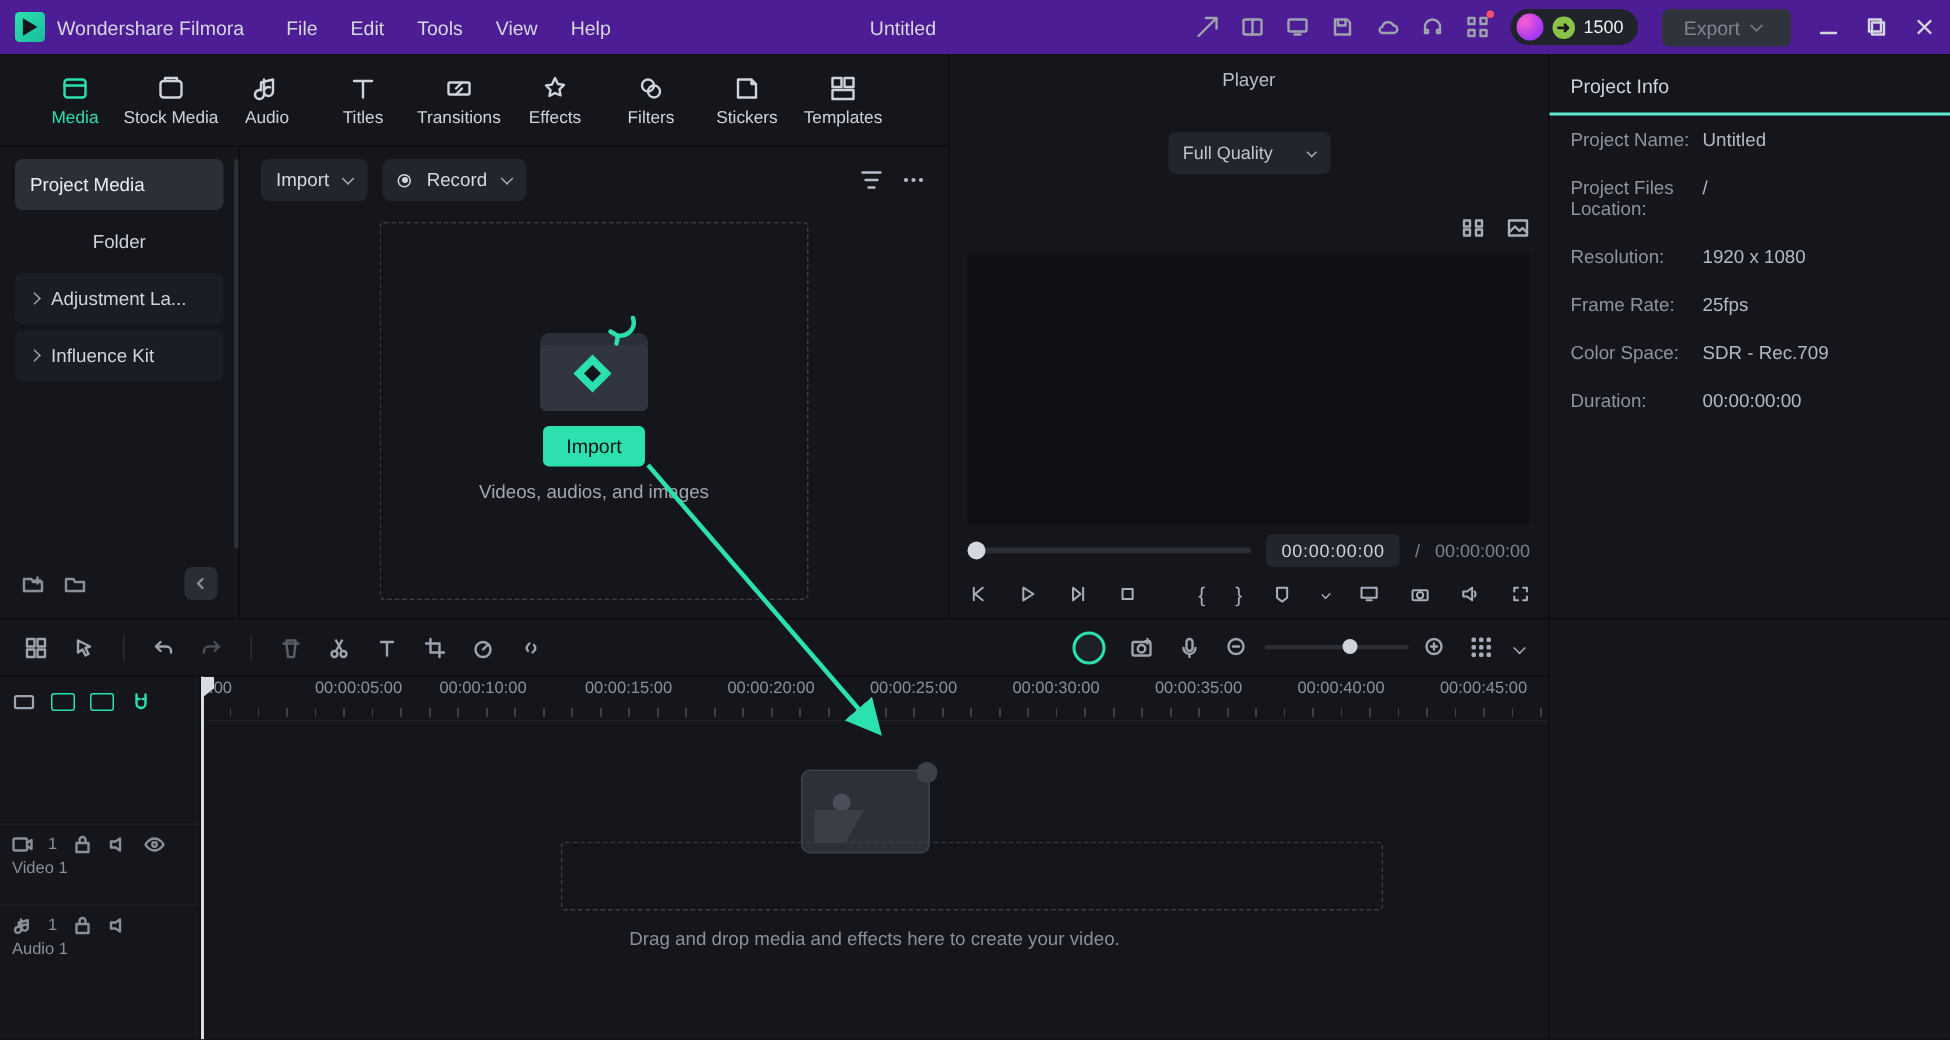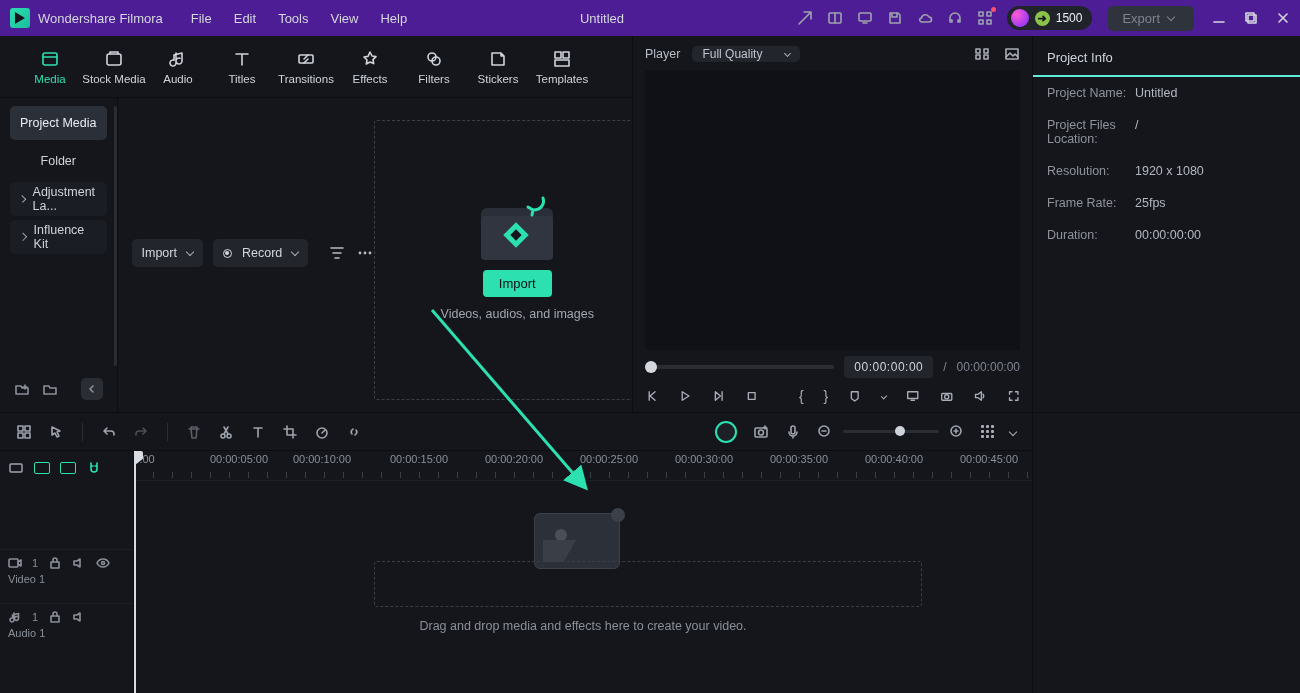--- a/index.html
+++ b/index.html
@@ -38,44 +38,44 @@
   .leftcontent{ display:flex; flex:1; min-height:0;}
   .sidebar{ width:160px; background:#14161c; padding:6px 4px 4px 4px; display:flex; flex-direction:column; border-right:1px solid #0b0d11; position:relative;}
   .sidebar .scrollmark{position:absolute;right:0;top:8px;bottom:46px;width:3px;background:#2a2d34;border-radius:2px;}
   .sb-item{ height:34px; display:flex; align-items:center; padding:0 10px; border-radius:5px; margin:2px 6px; color:#cfd3db; font-size:12.5px; cursor:pointer; gap:8px; background:#1a1d24;}
   .sb-item.plain{background:transparent;}
   .sb-item.selected{ background:#2b2f38; color:#eaedf3;}
   .sb-item .caret{width:6px;height:6px;border-right:1.5px solid #9ea3ad;border-bottom:1.5px solid #9ea3ad;transform:rotate(-45deg);}
   .sb-foot{margin-top:auto; display:flex; align-items:center; gap:12px; padding:8px 10px; color:#8a8f99;}
   .sb-foot .chip{width:22px;height:22px;background:#2a2d34;border-radius:5px;display:flex;align-items:center;justify-content:center;margin-left:auto;cursor:pointer;}
 
-  .mediamain{ flex:1; display:flex; flex-direction:row; padding:8px 14px 12px 14px;}
+  .mediamain{ flex:1; display:flex; flex-direction:column; padding:8px 14px 12px 14px;}
   .mm-bar{ display:flex; align-items:center; gap:10px; }
   .dd{ background:#22252c; border-radius:5px; height:28px; display:flex; align-items:center; padding:0 10px; gap:10px; color:#d4d7de; font-size:12.5px; cursor:pointer;}
   .dd .chev{width:6px;height:6px;border-right:1.5px solid #a9adb7;border-bottom:1.5px solid #a9adb7;transform:rotate(45deg);margin-top:-3px;}
   .dd.record .dot{width:9px;height:9px;border:1.5px solid #d4d7de;border-radius:50%;position:relative;}
   .dd.record .dot::after{content:"";position:absolute;inset:1.5px;background:#d4d7de;border-radius:50%;}
   .mm-bar .spacer{flex:1;}
   .mm-bar .iconbtn{width:18px;height:18px;color:#b7bbc4;cursor:pointer;}
 
   .drop{ flex:1; margin:14px auto 0; width:286px; border:1px dashed #3a3e47; border-radius:3px; display:flex; flex-direction:column; align-items:center; justify-content:center; gap:10px;}
   .drop .foldericon{width:80px;height:60px;position:relative;}
   .drop .foldericon .fback{position:absolute;inset:8px 4px 0 4px;background:#2a2e38;border-radius:6px;}
   .drop .foldericon .ffront{position:absolute;left:4px;right:4px;bottom:0;height:44px;background:#31353f;border-radius:4px;}
   .drop .foldericon .arrow{position:absolute;right:6px;top:-6px;}
   .drop .foldericon .gem{position:absolute;left:30px;top:26px;width:18px;height:18px;background:#2de0b0;transform:rotate(45deg);}
   .drop .foldericon .gem::after{content:"";position:absolute;inset:5px;background:#14161c;}
   .drop .importbtn{ background:#2de0b0; color:#0e1014; padding:6px 16px; border-radius:4px; font-size:13px; cursor:pointer;}
   .drop .hint{ color:#a3a7b1; font-size:12.5px;}
 
   
   .player{ background:#14161c; display:flex; flex-direction:column; padding:10px 12px 8px; border-left:1px solid #0b0d11;}
-  .player-head{display:flex;align-items:center;gap:12px;}
+  .player-head{display:flex;align-items:center;gap:28px;flex-direction:column;}
   .player-head .lbl{color:#b9bdc7;font-size:12.5px;}
-  .qdd{ background:#22252c; border-radius:5px; height:16px; min-width:108px; display:flex; align-items:center; padding:0 10px; gap:10px; color:#c0c4ce; font-size:12px; cursor:pointer;}
+  .qdd{ background:#22252c; border-radius:5px; height:28px; min-width:108px; display:flex; align-items:center; padding:0 10px; gap:10px; color:#c0c4ce; font-size:12px; cursor:pointer;}
   .qdd .chev{width:5px;height:5px;border-right:1.5px solid #a9adb7;border-bottom:1.5px solid #a9adb7;transform:rotate(45deg);margin-top:-2px;margin-left:auto;}
   .player-head .right{margin-left:auto;display:flex;gap:14px;color:#a9adb7;}
   .viewport{flex:1;background:#0f1116;margin-top:8px;border-radius:2px;}
   .phead-time{ display:flex; align-items:center; gap:10px; margin-top:6px;}
   .scrub{flex:1;height:4px;background:#2a2d34;border-radius:2px;position:relative;}
   .scrub::before{content:"";position:absolute;left:0;top:-4px;width:12px;height:12px;background:#d4d7de;border-radius:50%;}
   .tc{ background:#22252c; border-radius:4px; padding:4px 10px; color:#cfd3db; font-size:12px; letter-spacing:0.5px;}
   .tc2{color:#7f8490;font-size:12px;}
   .pctrl{display:flex;align-items:center;gap:20px;margin-top:10px;color:#a9adb7;}
   .pctrl .sp{flex:1;}
@@ -429,20 +429,24 @@
         <div class="k">Project Files Location:</div>
         <div class="v">/</div>
       </div>
     <div class="pi-row">
         <div class="k">Resolution:</div>
         <div class="v">1920 x 1080</div>
       </div>
     <div class="pi-row">
         <div class="k">Frame Rate:</div>
         <div class="v">25fps</div>
+      </div>
+    <div class="pi-row">
+        <div class="k">Color Space:</div>
+        <div class="v">SDR - Rec.709</div>
       </div>
     <div class="pi-row">
         <div class="k">Duration:</div>
         <div class="v">00:00:00:00</div>
       </div>
   </div>
 
   <div class="timeline">
     <div class="tl-left">
       <div class="tl-bar">

